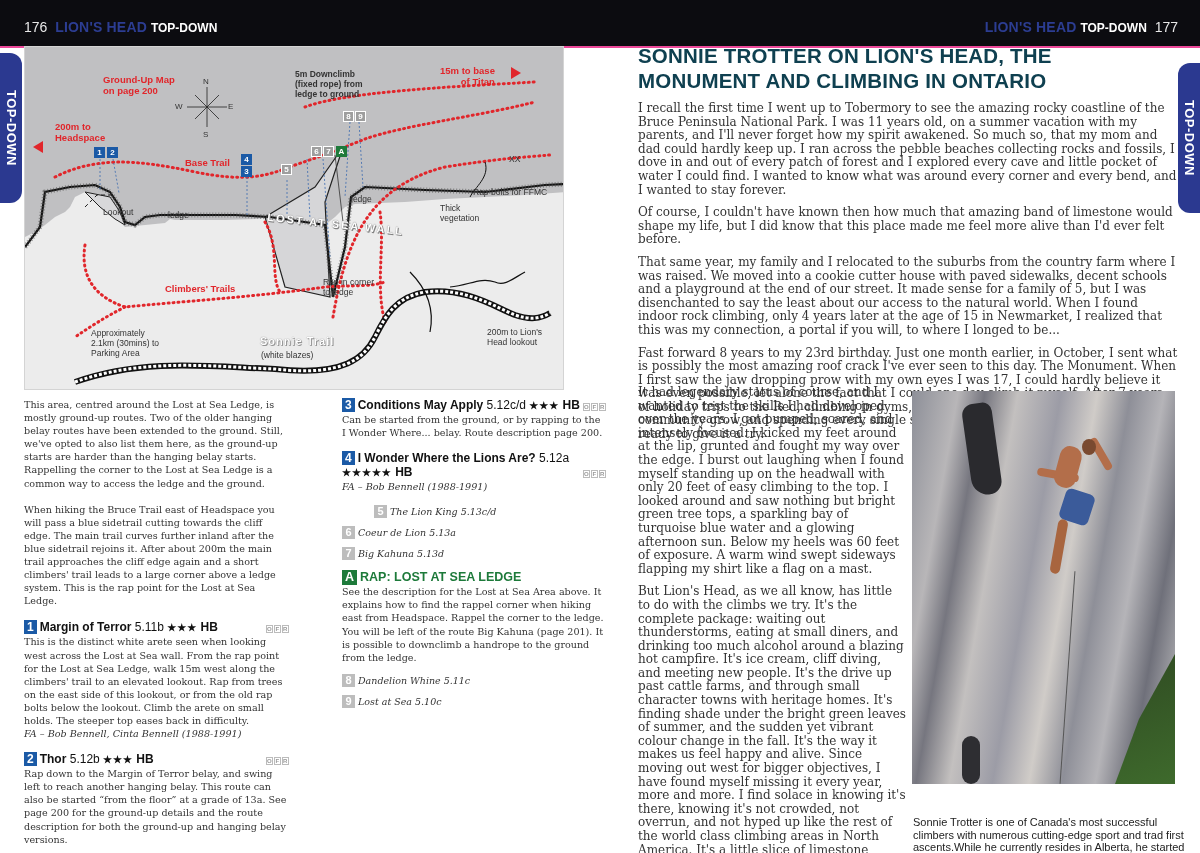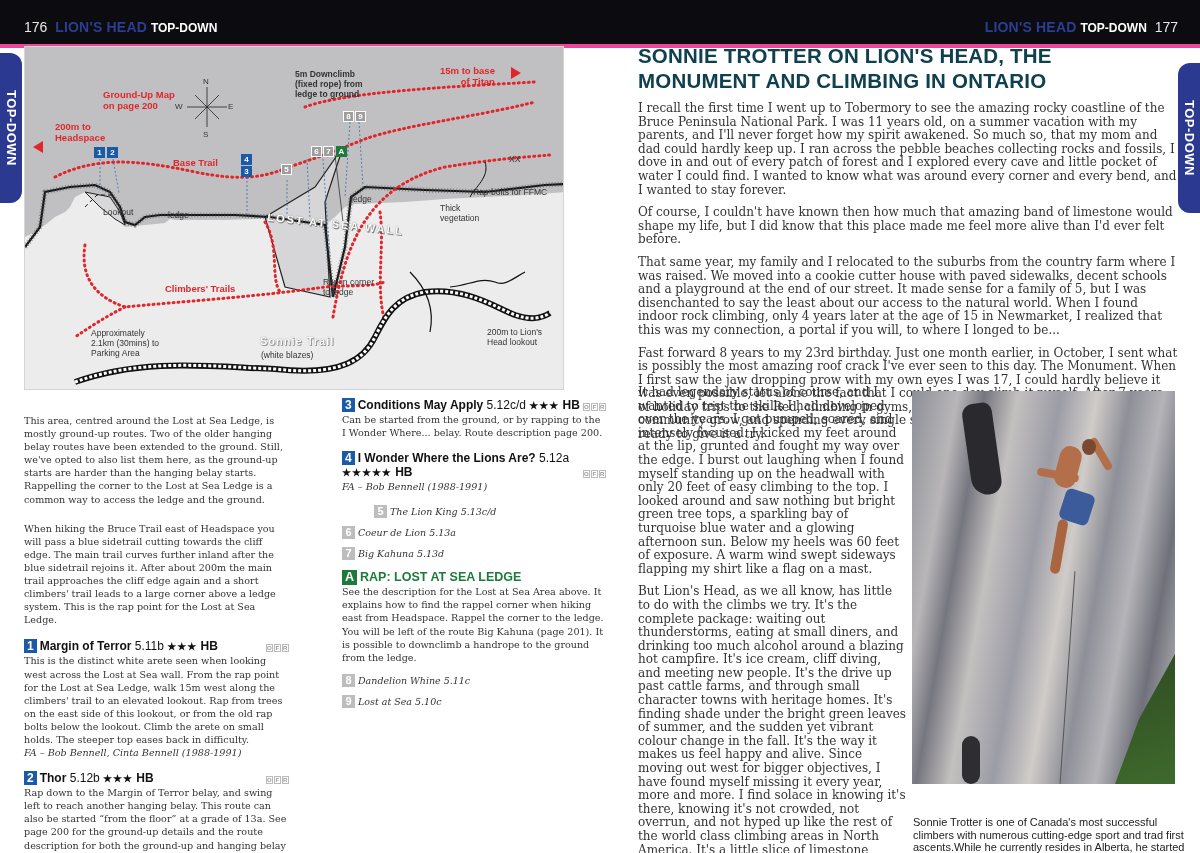--- a/index.html
+++ b/index.html
@@ -1,19 +1,19 @@
 <!DOCTYPE html>
 <html><head>
 <meta charset="utf-8">
 <style>
   * { box-sizing: border-box; margin: 0; padding: 0; }
   html, body { width: 1200px; height: 853px; overflow: hidden; background: #ffffff; }
   body { position: relative; font-family: "DejaVu Serif", serif; color: #2a2a2a; }
 
-  .topbar { position: absolute; left: 0; top: 0; width: 1200px; height: 48px; background: #0c0c10; border-bottom: 4px solid #ec4899; }
+  .topbar { position: absolute; left: 0; top: 0; width: 1200px; height: 48px; background: #0c0c10; border-bottom: 2px solid #ec4899; }
   .run-left { position: absolute; left: 24px; top: 19px; font-family: "Liberation Sans", sans-serif; font-size: 14px; line-height: 16px; white-space: nowrap; }
   .run-right { position: absolute; right: 22px; top: 19px; font-family: "Liberation Sans", sans-serif; font-size: 14px; line-height: 16px; white-space: nowrap; }
   .pnum { color: #e8e8e8; font-weight: normal; }
   .run-title { color: #2c3d92; font-weight: bold; letter-spacing: 0.2px; }
   .run-sub { color: #ffffff; font-weight: bold; font-size: 12px; }
 
   .sidetab { position: absolute; width: 22px; height: 150px; background: #2b3990; color: #fff; font-family: "Liberation Sans", sans-serif; font-weight: bold; font-size: 13px; writing-mode: vertical-rl; text-align: center; line-height: 22px; letter-spacing: 0.5px; }
   .sidetab.left { left: 0; top: 53px; border-radius: 0 12px 12px 0; }
   .sidetab.right { right: 0; top: 63px; border-radius: 12px 0 0 12px; }
 
@@ -26,21 +26,21 @@
   .mbadge { position: absolute; width: 11px; height: 11px; font-family: "Liberation Sans", sans-serif; font-size: 8px; font-weight: bold; color: #fff; text-align: center; line-height: 11px; }
   .mbadge.blue { background: #1b5aa6; }
   .mbadge.grey { background: #9e9e9e; border: 1px solid #fff; line-height: 9px; }
   .mbadge.green { background: #1d7a3a; }
   .compass { position: absolute; font-family: "Liberation Sans", sans-serif; font-size: 8px; color: #333; }
 
   .col { position: absolute; font-size: 9.6px; line-height: 13.1px; color: #333; }
   .col-a { left: 24px; top: 398px; width: 265px; }
   .col-b { left: 300px; top: 398px; width: 264px; margin-left: 42px; }
   .area-head { font-family: "Liberation Sans", sans-serif; font-weight: bold; font-size: 15px; color: #28337d; border-top: 1px solid #777; padding-top: 2px; line-height: 17px; letter-spacing: 0.3px; }
-  p.body { margin: 16px 0 13px 0; }
+  p.body { margin: 0 0 13px 0; }
   .route-head { font-family: "Liberation Sans", sans-serif; font-weight: bold; font-size: 12px; line-height: 14px; color: #111; position: relative; margin-top: 6px; }
   .rnum { display: inline-block; background: #1b5aa6; color: #fff; padding: 0 3px; margin-right: 3px; font-size: 12px; line-height: 14px; }
   .rgrade { font-weight: normal; }
   .rstars { letter-spacing: 1px; font-size: 10px; }
   .ofr { position: absolute; right: 0; top: 2px; font-family: "Liberation Sans", sans-serif; font-size: 6px; color: #999; letter-spacing: 0.5px; }
   .ofr span { display: inline-block; border: 1px solid #bbb; width: 7px; height: 8px; line-height: 7px; text-align: center; margin-left: 1px; }
   .fa { font-style: italic; }
   .minor { margin: 7px 0 8px 0; font-style: italic; font-size: 9.5px; line-height: 13px; }
   .minor .gnum { display: inline-block; background: #bdbdbd; color: #fff; font-style: normal; font-family: "Liberation Sans", sans-serif; font-weight: bold; font-size: 11px; width: 13px; text-align: center; line-height: 13px; margin-right: 3px; }
   .rap-head { font-family: "Liberation Sans", sans-serif; font-weight: bold; font-size: 12.5px; color: #1d7a3a; margin-top: 10px; line-height: 15px; }
@@ -135,30 +135,30 @@
       <line x1="170" y1="48" x2="194" y2="72"></line>
         <line x1="194" y1="48" x2="170" y2="72"></line>
     </g>
   </svg>
 
   <span class="compass" style="left:178px;top:30px;">N</span>
   <span class="compass" style="left:178px;top:83px;">S</span>
   <span class="compass" style="left:203px;top:55px;">E</span>
   <span class="compass" style="left:150px;top:55px;">W</span>
 
-  <div class="mlabel red" style="left:78px;top:42px;white-space:pre;">Ground-Up Map
+  <div class="mlabel red" style="left:78px;top:27px;white-space:pre;">Ground-Up Map
 on page 200</div>
   <div class="mlabel red" style="left:30px;top:74px;white-space:pre;">200m to
 Headspace</div>
   <div class="mlabel red" style="left:415px;top:18px;white-space:pre;text-align:right;">15m to base
 of Titan</div>
   <div class="mlabel" style="left:270px;top:22px;white-space:pre;font-weight:bold;">5m Downclimb
 (fixed rope) from
 ledge to ground</div>
-  <div class="mlabel red" style="left:148px;top:110px;text-align:center;">Base Trail</div>
+  <div class="mlabel red" style="left:160px;top:110px;text-align:center;">Base Trail</div>
   <div class="mlabel" style="left:78px;top:160px;">Lookout</div>
   <div class="mlabel" style="left:143px;top:163px;">ledge</div>
   <div class="mlabel" style="left:326px;top:147px;">ledge</div>
   <div class="mlabel wall" style="left:242px;top:172px;">LOST AT SEA WALL</div>
   <div class="mlabel" style="left:415px;top:156px;white-space:pre;">Thick
 vegetation</div>
   <div class="mlabel" style="left:448px;top:140px;">Rap bolts for FFMC</div>
   <div class="mlabel" style="left:484px;top:107px;">XX</div>
   <div class="mlabel" style="left:298px;top:230px;white-space:pre;">Rap in corner
 to ledge</div>

